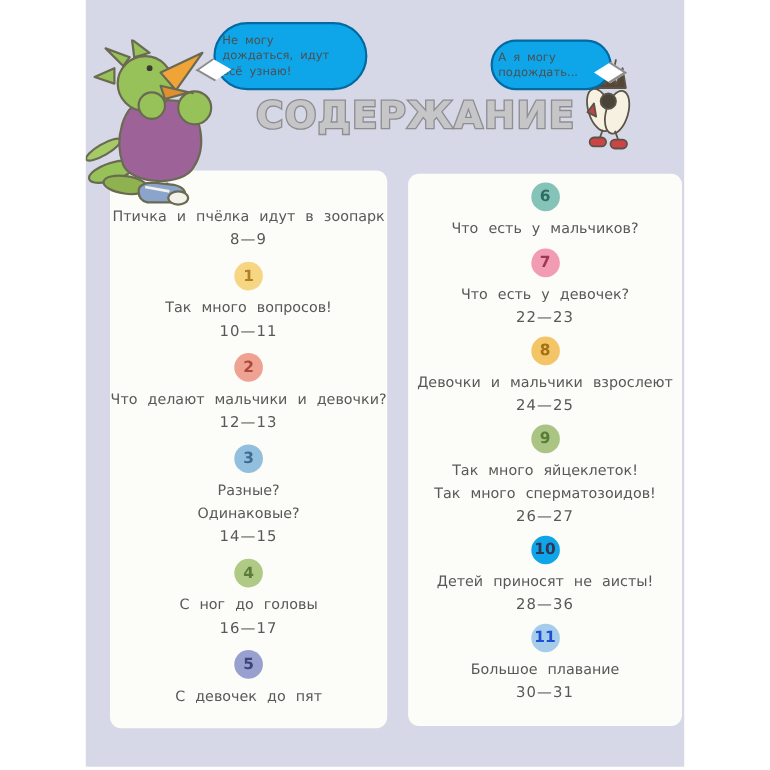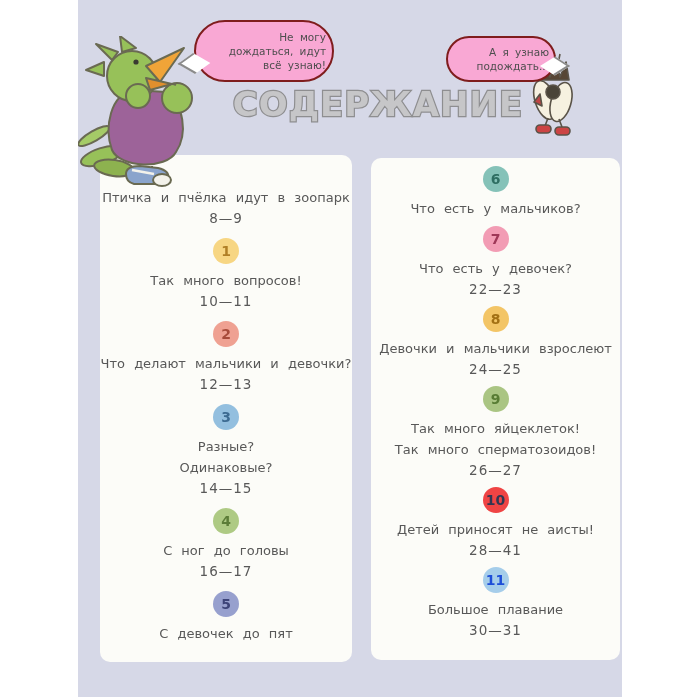--- a/index.html
+++ b/index.html
@@ -23,22 +23,22 @@
   .num-circle{
     width:26px;height:26px;border-radius:50%;margin:0 auto 6px;
     font-size:14px;font-weight:bold;line-height:26px;text-align:center;
   }
   .entry-title{font-size:13px;line-height:21px;word-spacing:5px;white-space:nowrap;}
   .entry-pages{font-size:13.5px;line-height:20px;letter-spacing:1px;}
   
   .title-svg{position:absolute;left:150px;top:76px;}
   
   .bubble{
-    position:absolute;background:#f9a8d4;border:2px solid #7f1d1d;
-    text-align:right;font-size:10.5px;line-height:14px;color:#4e4e4e;
+    position:absolute;background:#0ea5e9;border:2px solid #0369a1;
+    text-align:left;font-size:10.5px;line-height:14px;color:#4e4e4e;
     word-spacing:3px;z-index:5;
   }
   .bubble-left{left:116px;top:20px;width:124px;padding:8px 6px;border-radius:32px;}
   .bubble-left::after{
     content:"";position:absolute;left:-12px;bottom:8px;width:18px;height:15px;
     background:#ffffff;border-left:2px solid #8b8b8b;border-bottom:2px solid #8b8b8b;
     transform:rotate(30deg) skewX(-25deg);
   }
   .bubble-right{left:368px;top:36px;width:96px;padding:7px 5px;border-radius:26px;}
   .bubble-right::after{
@@ -104,21 +104,21 @@
       </g>
     </svg>
   </div>
 
   <div class="bubble bubble-left">
     <div>Не могу</div>
     <div>дождаться, идут</div>
     <div>всё узнаю!</div>
   </div>
   <div class="bubble bubble-right">
-    <div>А я узнаю</div>
+    <div>А я могу</div>
     <div>подождать...</div>
   </div>
 
   <svg class="title-svg" width="300" height="52" viewBox="0 0 300 52">
     <text x="150" y="40" text-anchor="middle" font-family="DejaVu Sans, sans-serif" font-size="34" font-weight="bold" letter-spacing="1" fill="#c6c6c8" stroke="#8e8e90" stroke-width="2.4" paint-order="stroke">СОДЕРЖАНИЕ</text>
   </svg>
 
   <div class="card card-left" id="toc-left">
       <div class="entry">
         <div class="entry-title">Птичка и пчёлка идут в зоопарк</div>
@@ -165,23 +165,23 @@
         <div class="entry-title">Девочки и мальчики взрослеют</div>
         <div class="entry-pages">24—25</div>
       </div>
       <div class="entry">
         <div class="num-circle" style="background: rgb(170, 197, 131); color: rgb(88, 124, 52);">9</div>
         <div class="entry-title">Так много яйцеклеток!</div>
         <div class="entry-title">Так много сперматозоидов!</div>
         <div class="entry-pages">26—27</div>
       </div>
       <div class="entry">
-        <div class="num-circle" style="background: #ef4444; color: rgb(49, 55, 82);">10</div>
+        <div class="num-circle" style="background: #0ea5e9; color: rgb(49, 55, 82);">10</div>
         <div class="entry-title">Детей приносят не аисты!</div>
-        <div class="entry-pages">28—41</div>
+        <div class="entry-pages">28—36</div>
       </div>
       <div class="entry">
         <div class="num-circle" style="background: rgb(165, 205, 234); color: #1d4ed8;">11</div>
         <div class="entry-title">Большое плавание</div>
         <div class="entry-pages">30—31</div>
       </div>
     </div>
 
 </div>
 

